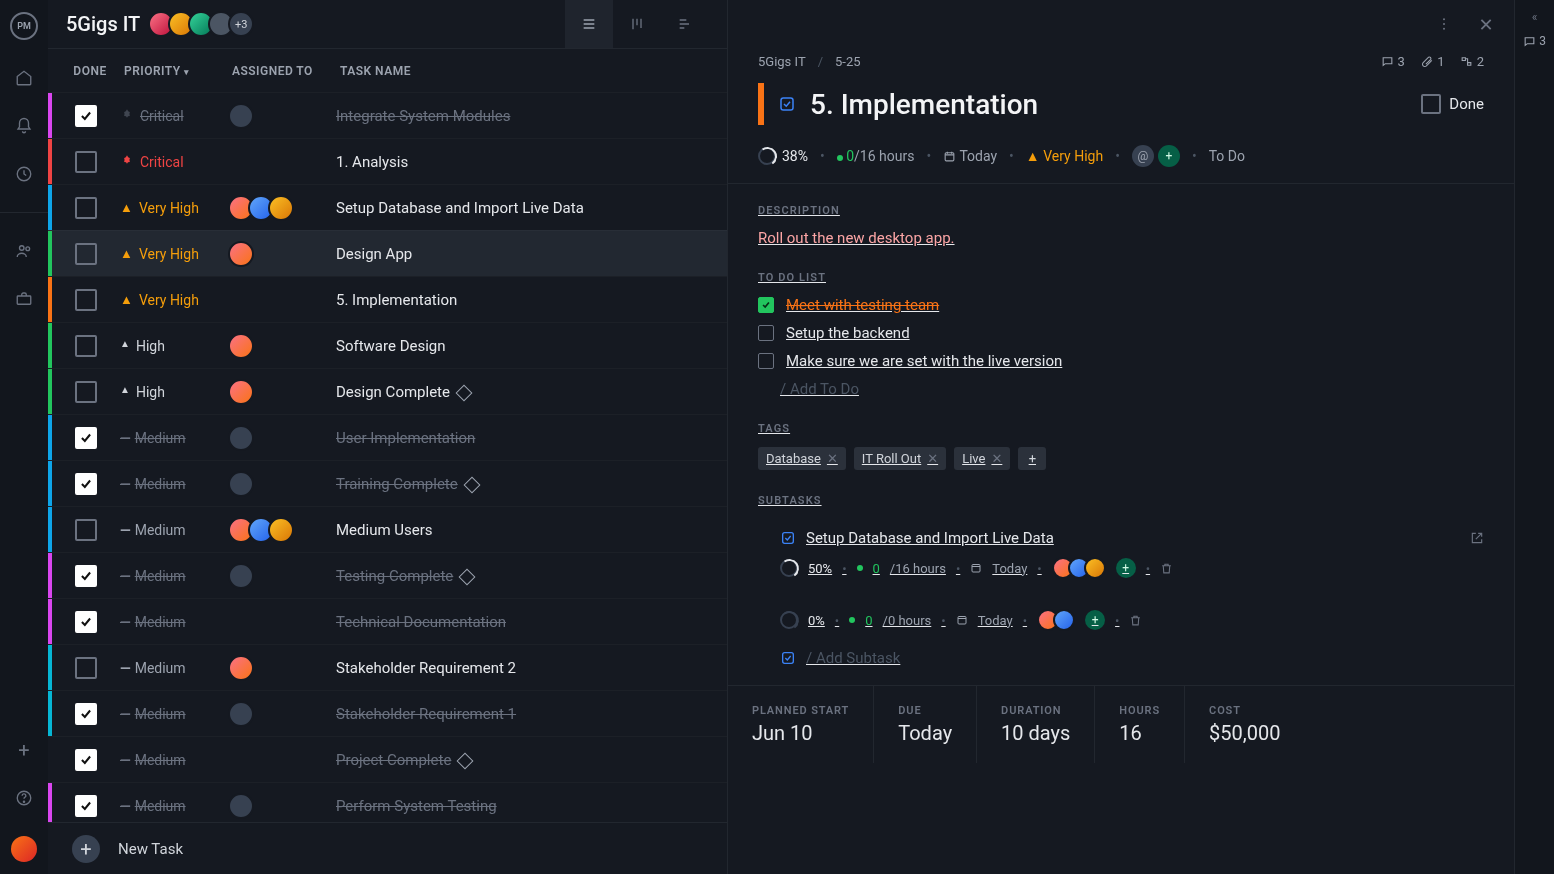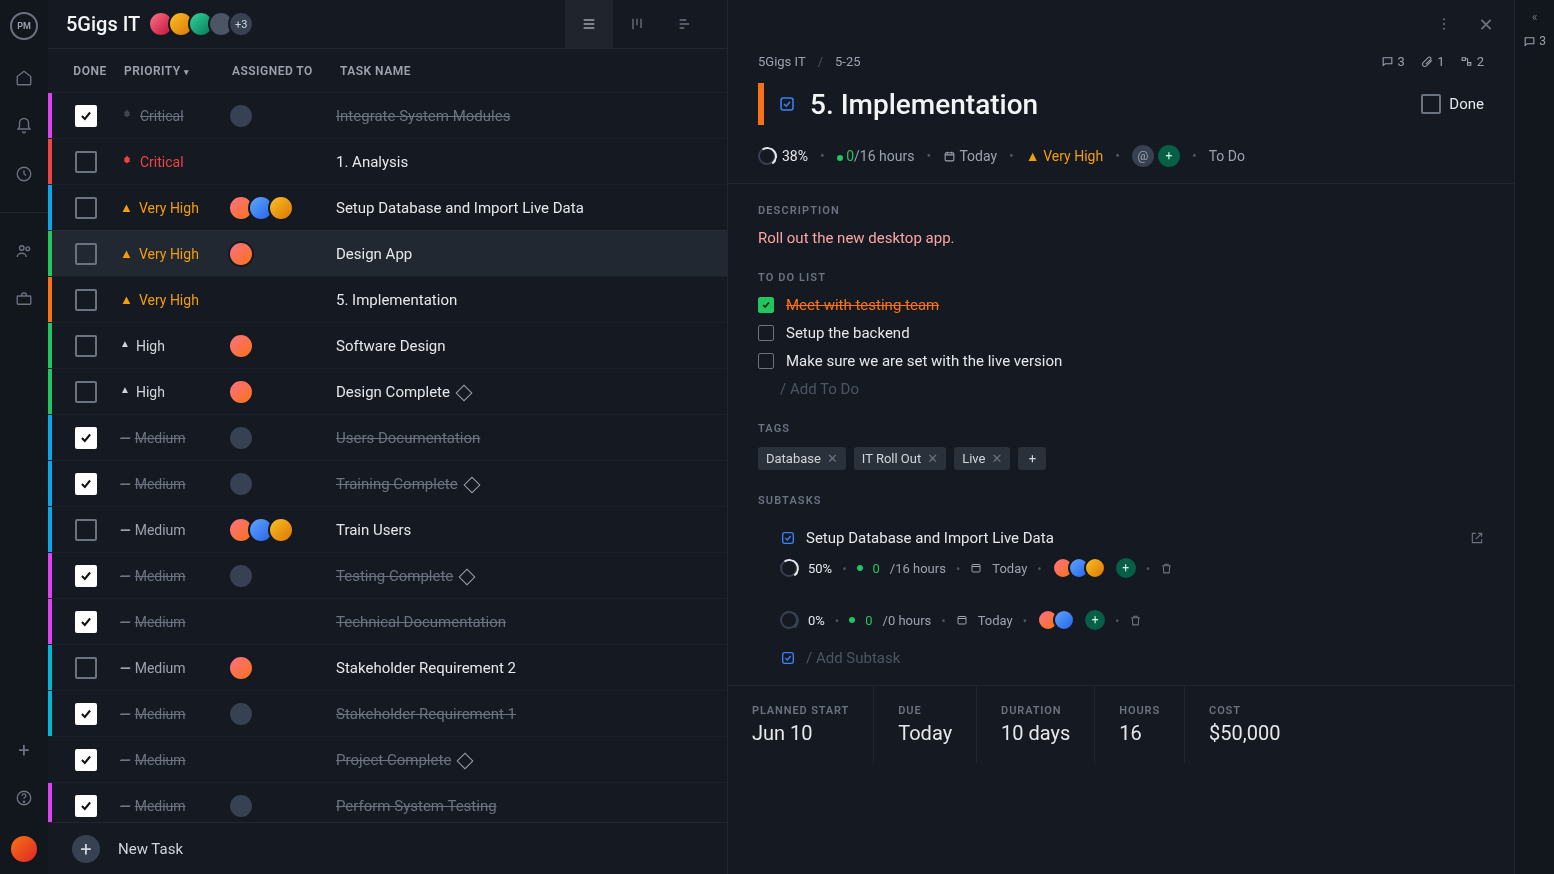--- a/index.html
+++ b/index.html
@@ -77,21 +77,21 @@
 .done-box .chk{width:20px; height:20px;}
 .meta-row { display:flex; align-items:center; gap:12px; margin-top:20px; color:#9ca3af; font-size:14px;}
 .dot{color:#4b5563;}
 .meta-row .prog{ display:flex; align-items:center; gap:6px;}
 .meta-row .hours .z{color:#22c55e;}
 .meta-row .pri{color:#f59e0b;}
 .meta-row .adda{ display:flex; align-items:center; gap:4px;}
 .meta-row .pill{ width:22px; height:22px; border-radius:50%; background:#374151; display:flex; align-items:center; justify-content:center; color:#9ca3af; font-size:12px;}
 .meta-row .pill.plus{ background:#065f46; color:#d1fae5;}
 
-.section { padding:20px 30px 4px 30px;}
+.section { padding:20px 30px 4px 30px;text-decoration:underline;}
 .section-h { font-size:11px; letter-spacing:.1em; color:#6b7280; font-weight:600; text-transform:uppercase; margin-bottom:12px;}
 .desc-text { font-size:15px; color:#fca5a5;}
 .todos { display:flex; flex-direction:column; gap:10px;}
 .todo { display:flex; align-items:center; gap:12px; font-size:15px;}
 .todo .tchk{ width:16px; height:16px; border:1.5px solid #6b7280; border-radius:2px; display:flex; align-items:center; justify-content:center;}
 .todo .tchk.on{ background:#22c55e; border-color:#22c55e;}
 .todo.done span.txt{ text-decoration:line-through; color:#f97316;}
 .todo.ghost span.txt{ color:#4b5563;}
 .todo-indent { padding-left:22px;}
 
@@ -328,21 +328,21 @@
               </svg>
             </div>
           </div>
           <div class="c-prio pri-med">
             <span style="letter-spacing:-2px;font-weight:700">—</span> 
             <span>Medium</span>
           </div>
           <div class="c-assg">
             <div class="mini-av mav-g"></div>
           </div>
-          <div class="c-name">Users Documentation</div>
+          <div class="c-name">User Implementation</div>
         </div>
         <div class="row done">
           <div class="bar" style="background:#0ea5e9"></div>
           <div class="c-done">
             <div class="chk on">
               <svg width="14" height="14" viewBox="0 0 24 24" fill="none" stroke="#111" stroke-width="3.5">
                 <path d="M5 12l5 5 9-11"></path>
               </svg>
             </div>
           </div>
@@ -362,21 +362,21 @@
           </div>
           <div class="c-prio pri-med">
             <span style="letter-spacing:-2px;font-weight:700">—</span> 
             <span>Medium</span>
           </div>
           <div class="c-assg">
             <div class="mini-av mav1"></div>
             <div class="mini-av mav2"></div>
             <div class="mini-av mav3"></div>
           </div>
-          <div class="c-name">Train Users</div>
+          <div class="c-name">Medium Users</div>
         </div>
         <div class="row done">
           <div class="bar" style="background:#d946ef"></div>
           <div class="c-done">
             <div class="chk on">
               <svg width="14" height="14" viewBox="0 0 24 24" fill="none" stroke="#111" stroke-width="3.5">
                 <path d="M5 12l5 5 9-11"></path>
               </svg>
             </div>
           </div>

